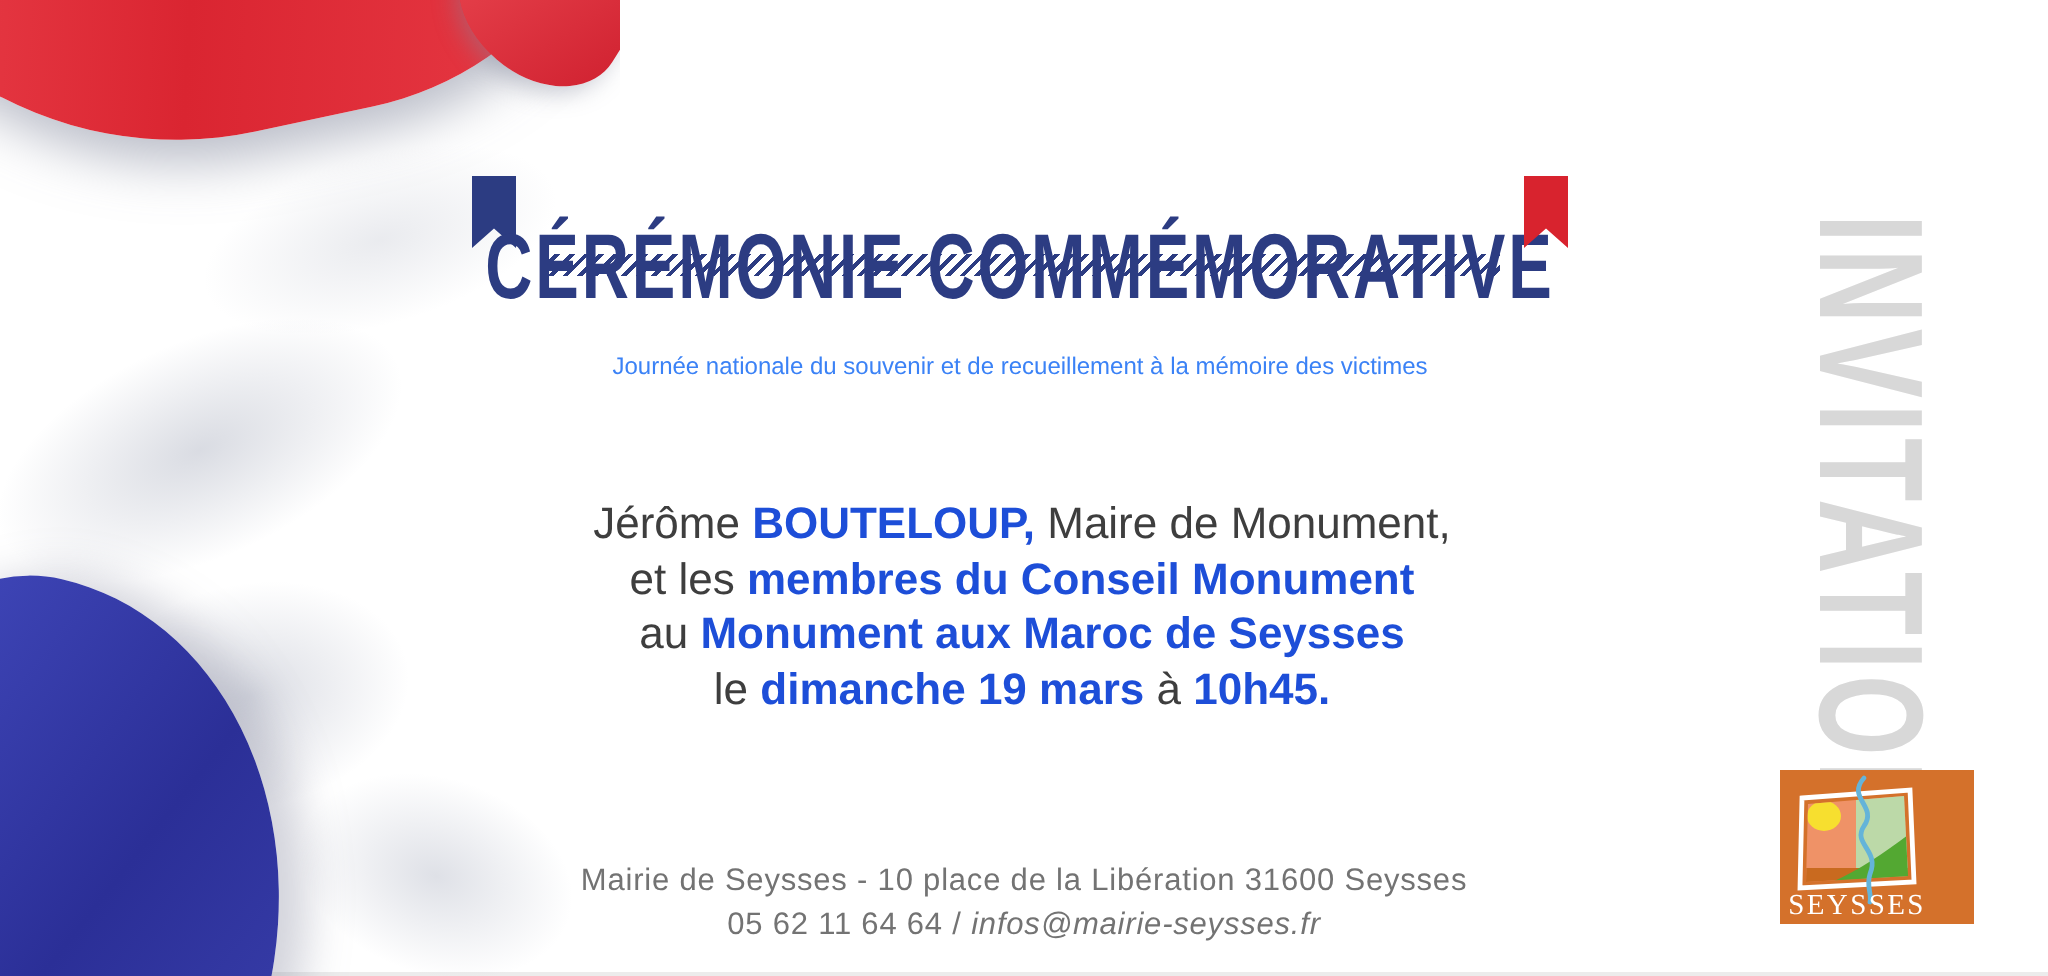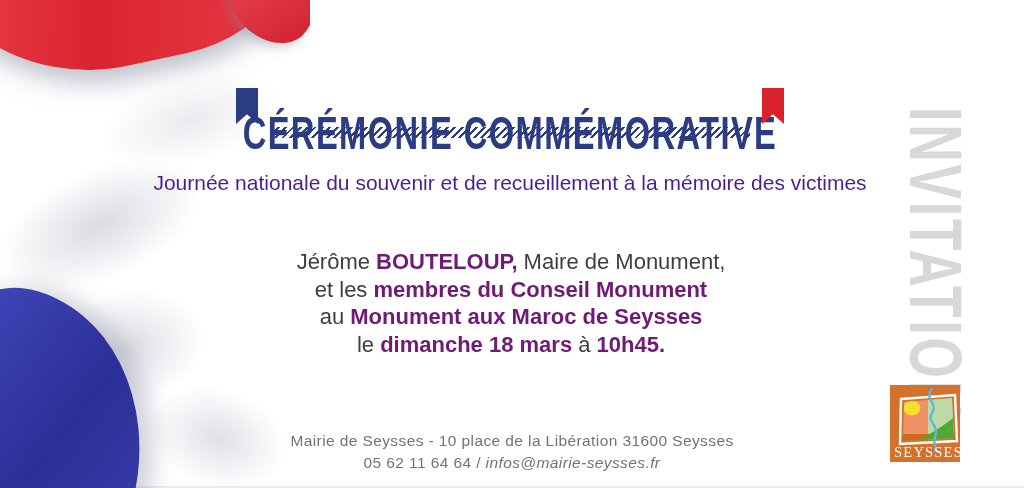--- a/index.html
+++ b/index.html
@@ -54,42 +54,42 @@
     letter-spacing:2px; color:#2c3c82;
   }
   .divider {
     position:absolute; top:127px; left:270px; width:480px; height:11px; z-index:2;
     background:repeating-linear-gradient(135deg,#2c3c82 0,#2c3c82 2px,transparent 2px,transparent 5.2px);
   }
 
   
   .subtitle {
     position:absolute; top:170px; left:510px; transform:translateX(-50%); z-index:2;
-    text-align:right; font-size:21px; line-height:26px; color:#4c1d95; white-space:nowrap;
+    text-align:right; font-size:12px; line-height:26px; color:#3b82f6; white-space:nowrap;
   }
   .bodytext {
     position:absolute; top:248px; left:511px; transform:translateX(-50%); z-index:2;
     text-align:center; font-size:22px; line-height:27.6px; color:#3e3e3e; white-space:nowrap;
   }
-  .bodytext b { font-weight:700; color:#701a75; }
+  .bodytext b { font-weight:700; color:#1d4ed8; }
   .footer {
     position:absolute; top:430px; left:512px; transform:translateX(-50%); z-index:2;
     text-align:center; font-size:15.5px; line-height:21.5px; color:#737373;
     letter-spacing:0.4px; white-space:nowrap;
   }
   .footer .em { font-style:italic; }
 
   
   .watermark {
     position:absolute; left:785px; top:184px; width:300px; height:56px; line-height:56px;
     text-align:center; transform:rotate(90deg) scaleX(0.7); transform-origin:center;
     font-size:74px; font-weight:700; letter-spacing:4px; color:#d8d8d8;
     white-space:nowrap; z-index:2;
   }
-  .logo { position:absolute; left:890px; top:385px; width:70px; height:77px;
+  .logo { position:absolute; left:890px; top:385px; width:97px; height:77px;
     background:#d4712b; z-index:2; }
   .logo svg { display:block; }
 
   .bottom-edge { position:absolute; left:0; bottom:0; width:1024px; height:2px;
     background:#ececec; z-index:0; }
 </style>
 </head>
 <body>
 
 <div class="card">
@@ -112,21 +112,21 @@
   <div class="divider"></div>
 
   <div class="subtitle">
     <div>Journée nationale du souvenir et de recueillement à la mémoire des victimes</div>
   </div>
 
   <div class="bodytext">
     <div><span>Jérôme </span><b>BOUTELOUP,</b><span> Maire de Monument,</span></div>
     <div><span>et les </span><b>membres du Conseil Monument</b></div>
     <div><span>au </span><b>Monument aux Maroc de Seysses</b></div>
-    <div><span>le </span><b>dimanche 18 mars</b><span> à </span><b>10h45.</b></div>
+    <div><span>le </span><b>dimanche 19 mars</b><span> à </span><b>10h45.</b></div>
   </div>
 
   <div class="footer">
     <div>Mairie de Seysses - 10 place de la Libération 31600 Seysses</div>
     <div><span>05 62 11 64 64</span><span> / </span><span class="em">infos@mairie-seysses.fr</span></div>
   </div>
 
   <div class="watermark">INVITATION</div>
 
   <div class="logo">

